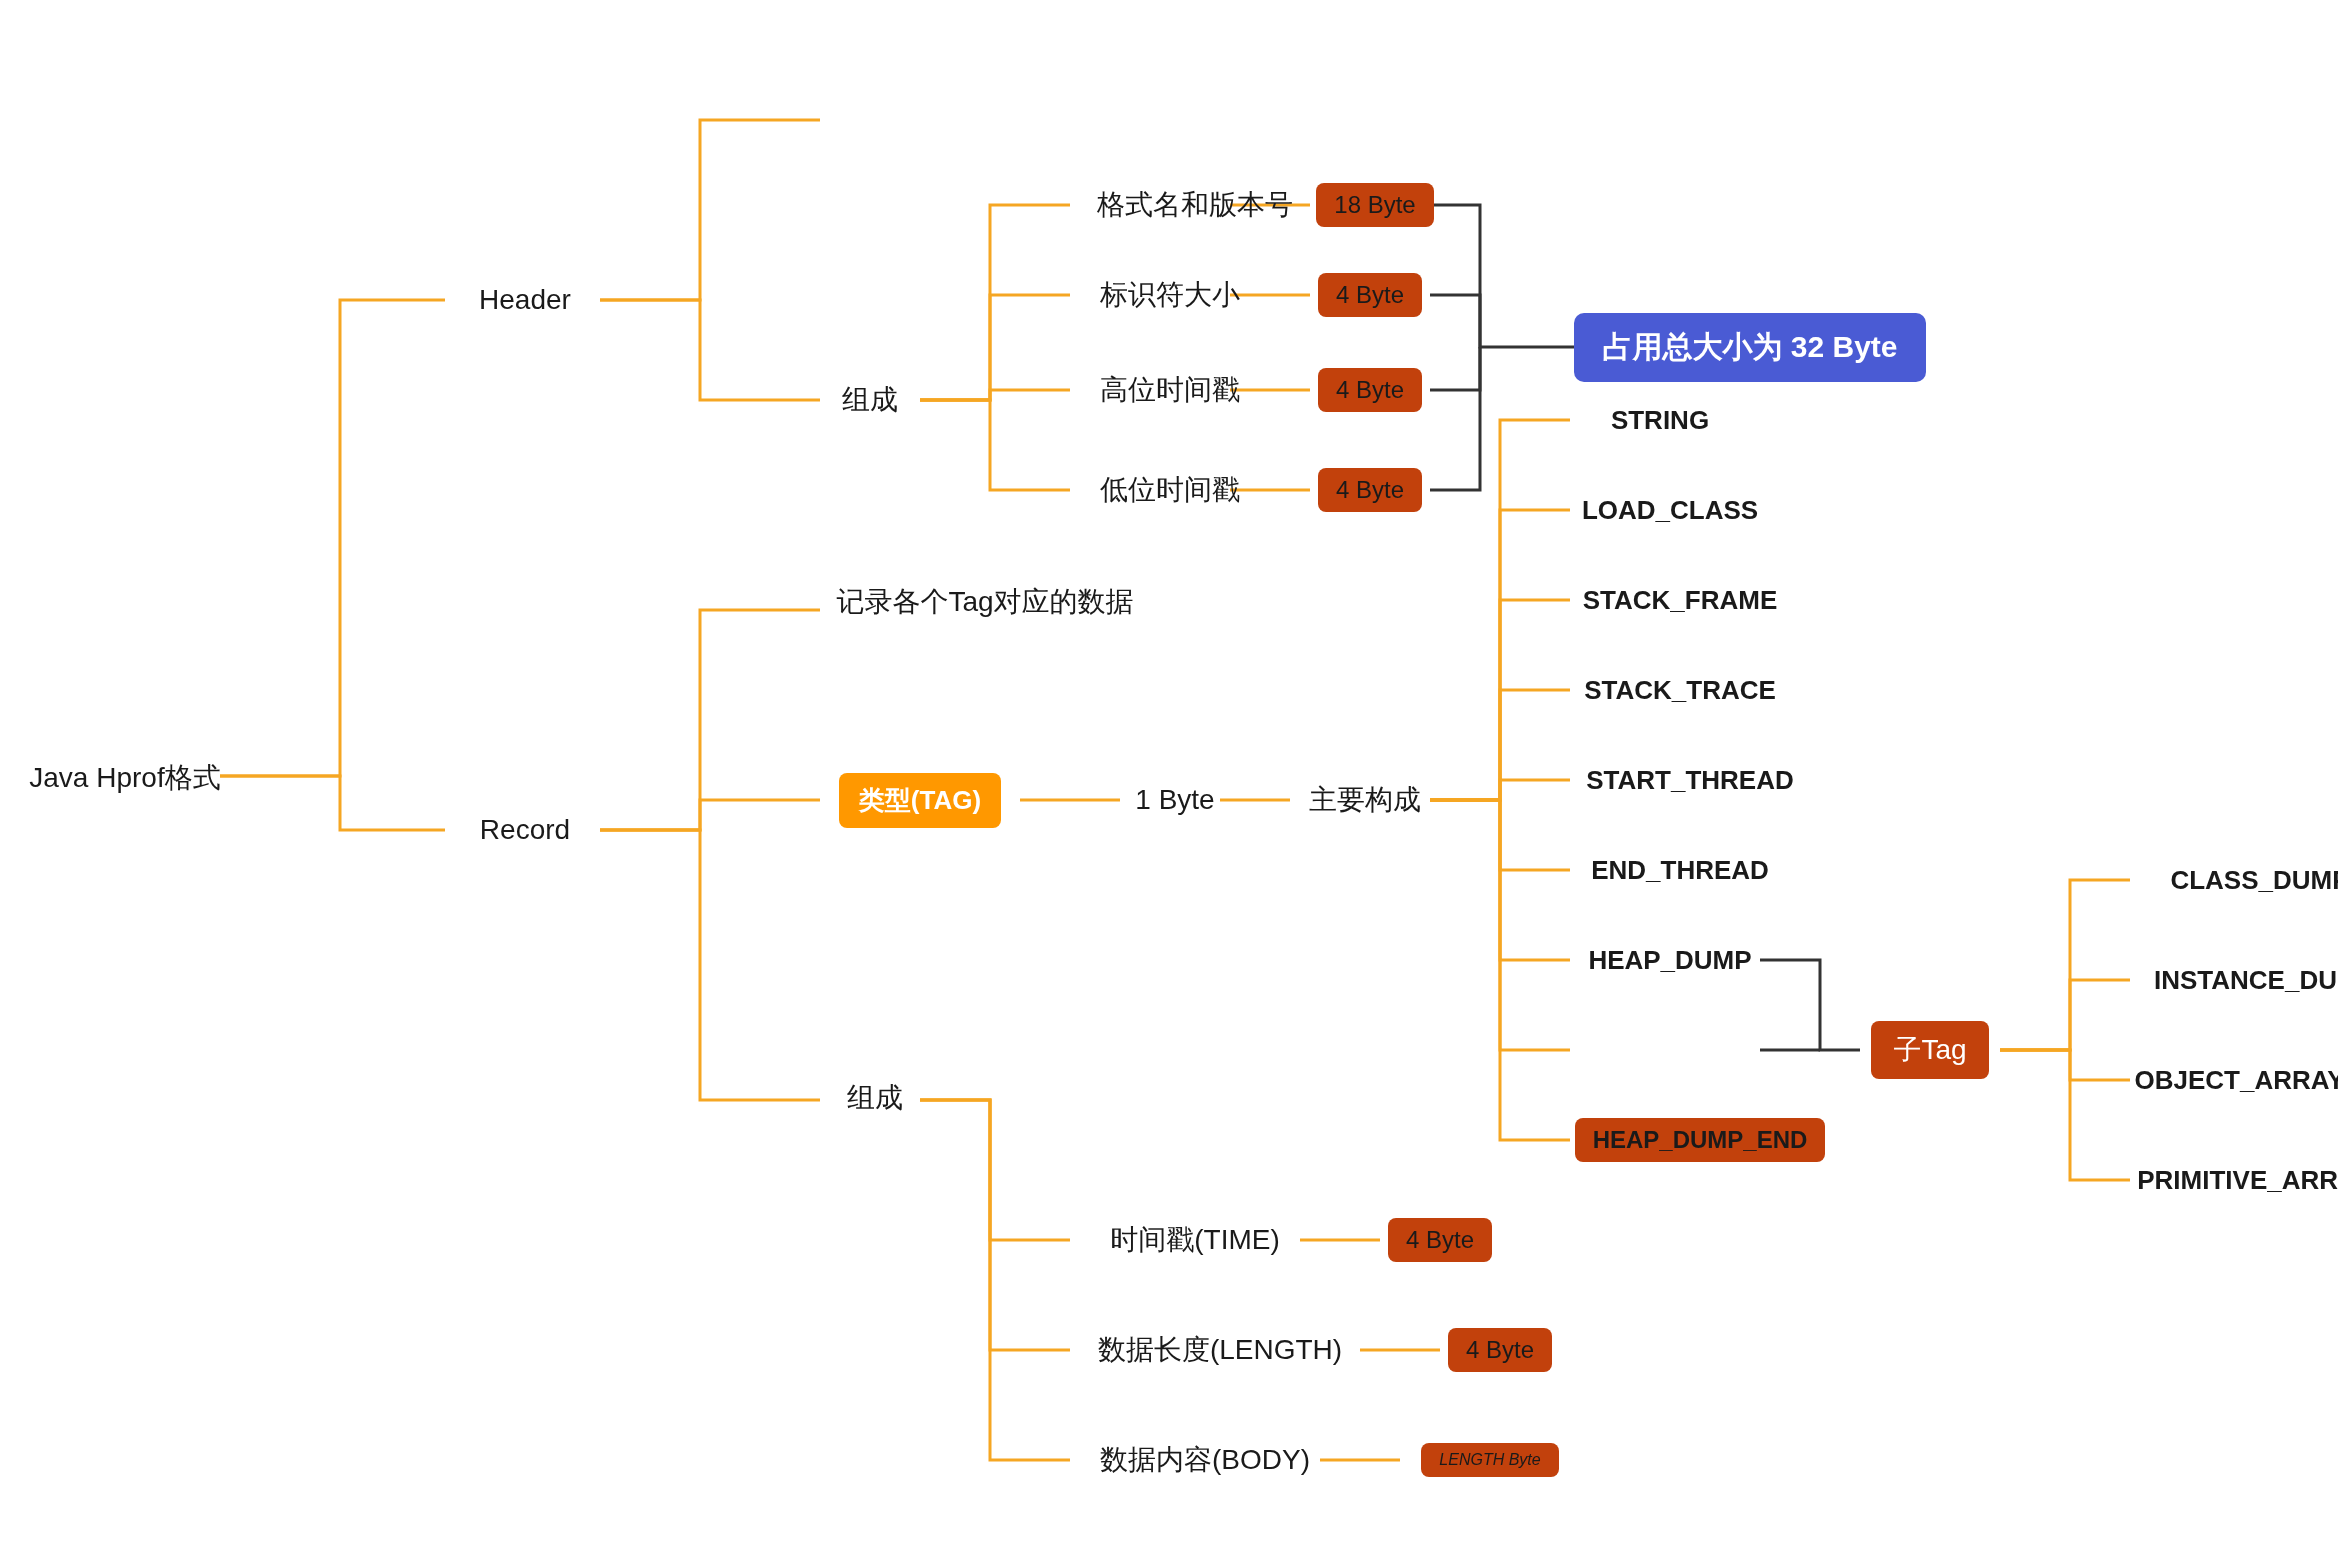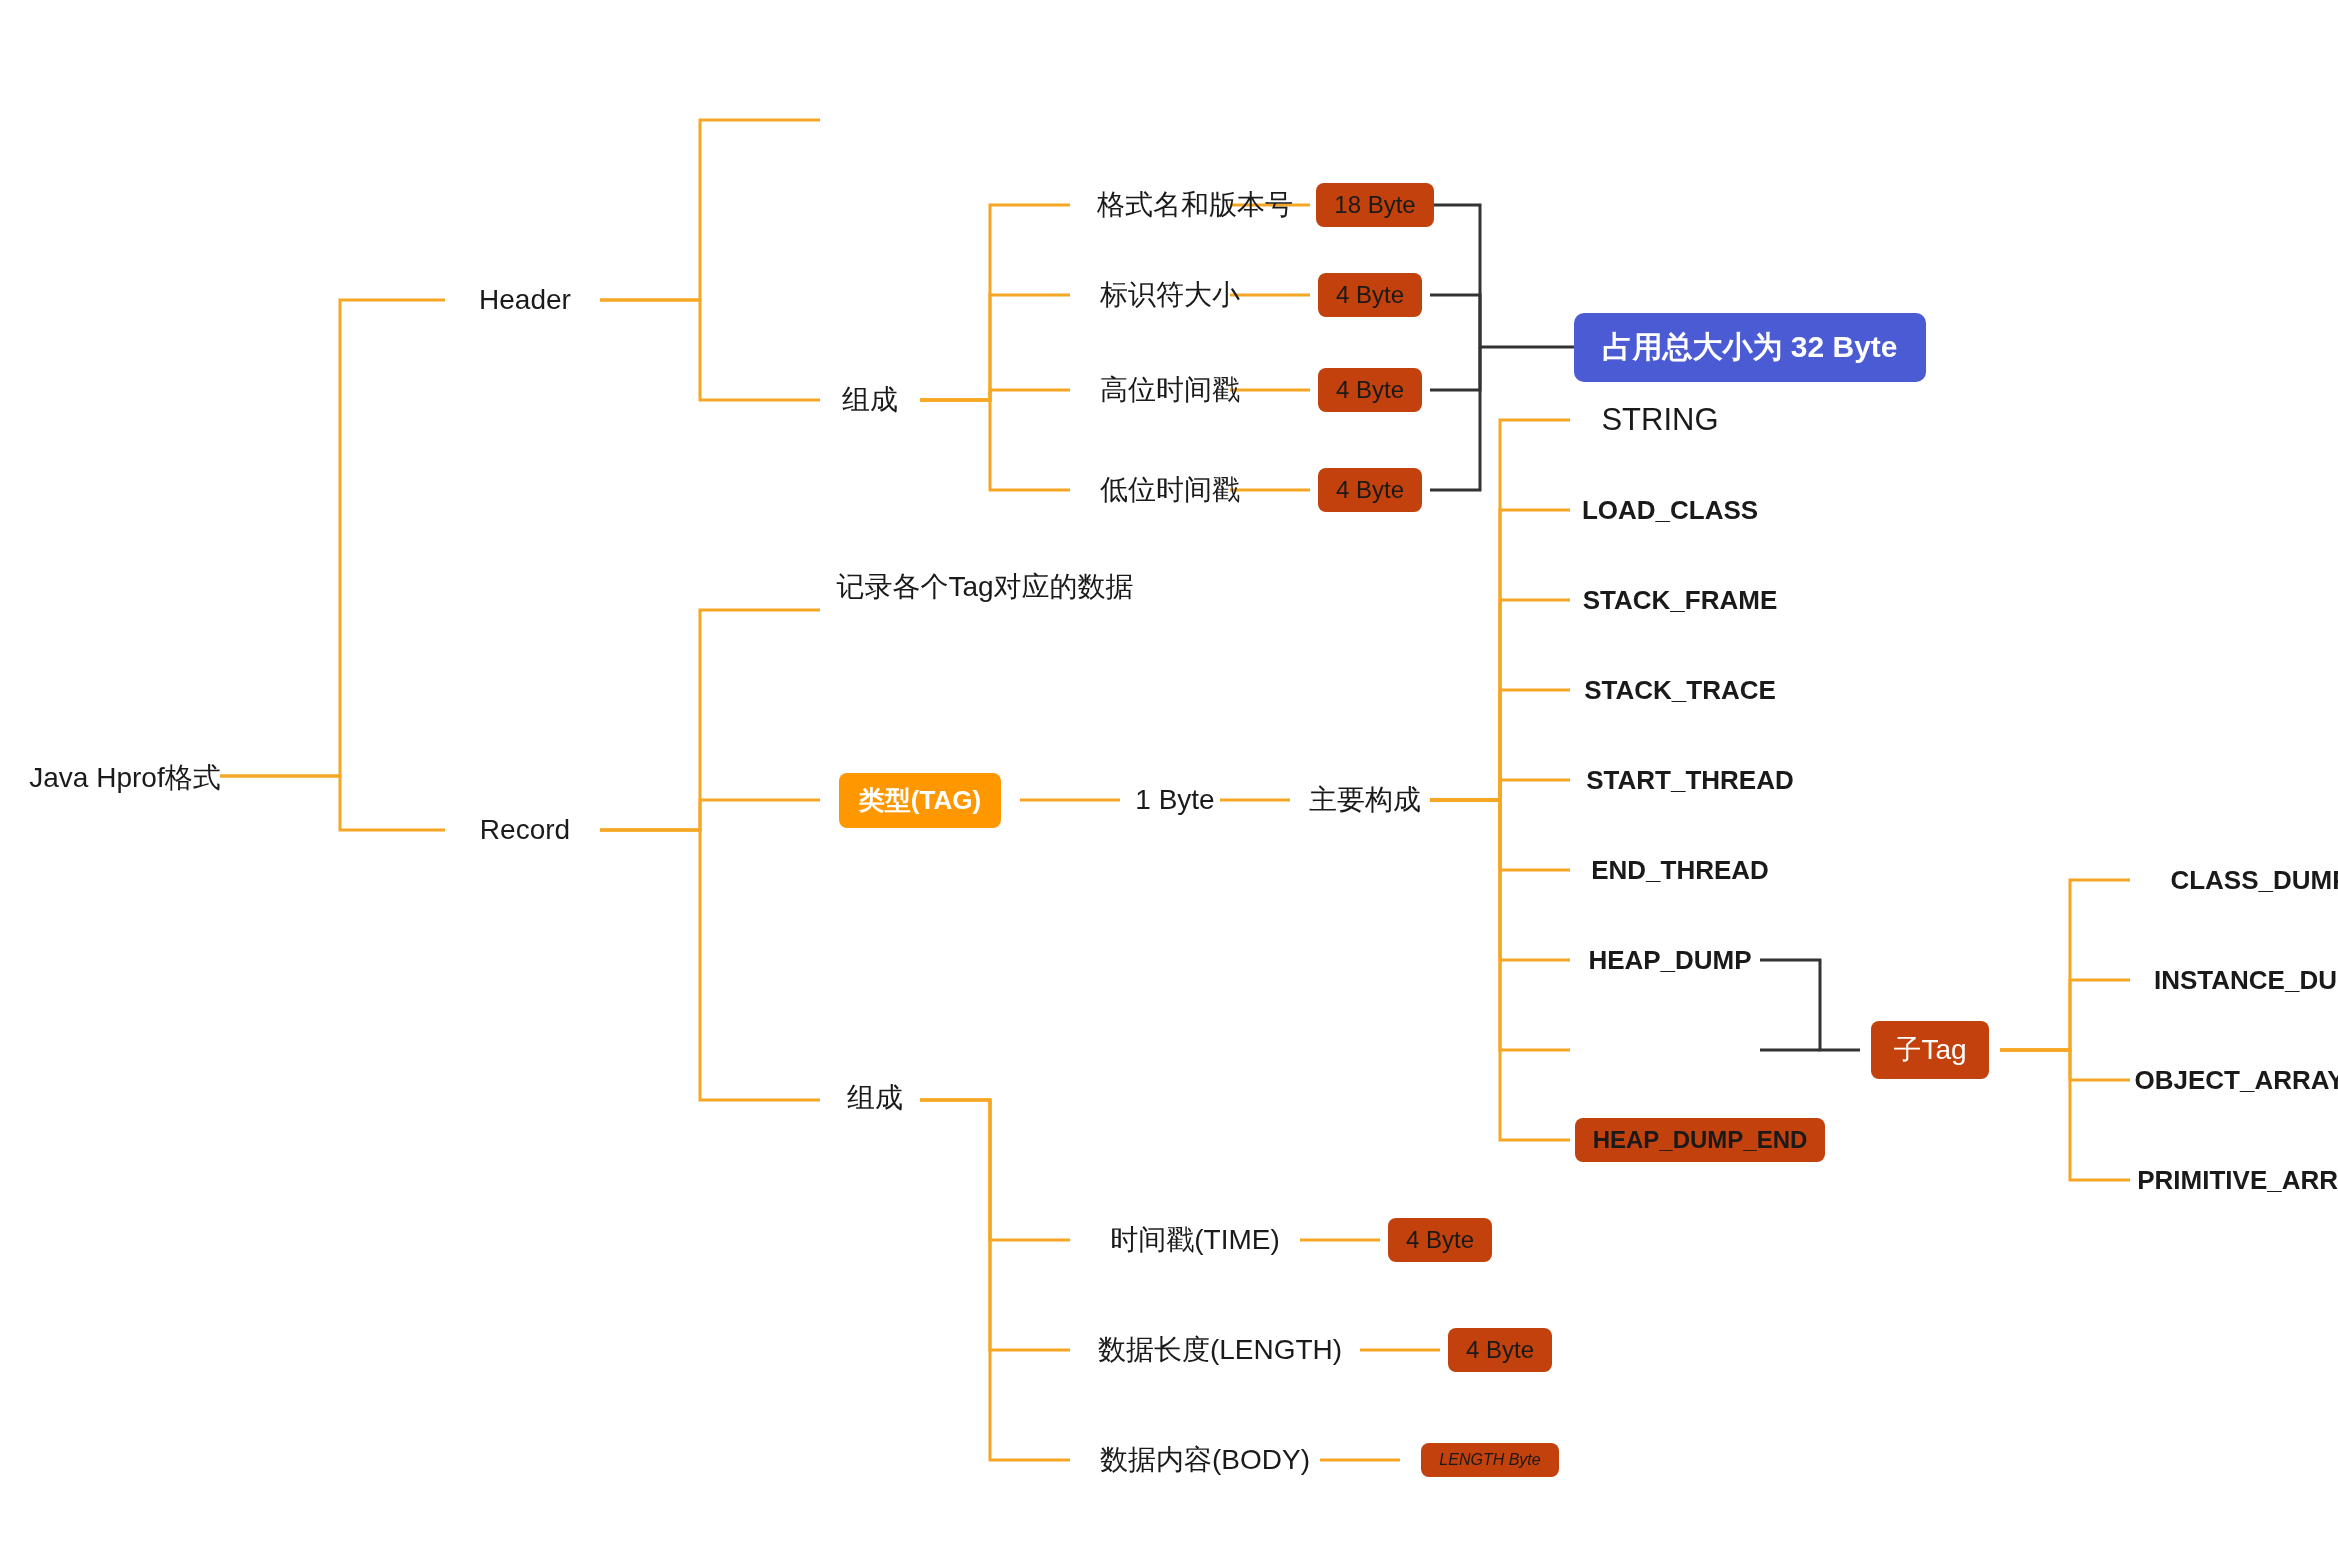--- a/index.html
+++ b/index.html
@@ -211,38 +211,38 @@
   </div>
 
   <div class="node" style="left:1580px; top:318px; width:340px; height:58px;">
     <span class="node-box-blue">占用总大小为 32 Byte</span>
   </div>
 
   <div class="node" style="left:445px; top:802px; width:160px; height:56px;">
     <span class="node-plain">Record</span>
   </div>
 
-  <div class="node" style="left:820px; top:561px; width:330px; height:52px;align-items:center;">
+  <div class="node" style="left:820px; top:576px; width:330px; height:52px;align-items:center;">
     <span class="node-plain">记录各个Tag对应的数据</span>
   </div>
 
   <div class="node" style="left:820px; top:773px; width:200px; height:54px;">
     <span class="node-box-orange">类型(TAG)</span>
   </div>
 
   <div class="node" style="left:1120px; top:773px; width:110px; height:54px;">
     <span class="node-plain">1 Byte</span>
   </div>
 
   <div class="node" style="left:1290px; top:773px; width:150px; height:54px;">
     <span class="node-plain">主要构成</span>
   </div>
 
   <div class="node" style="left:1570px; top:395px; width:180px; height:50px;">
-    <span class="node-plain" style="font-size:31px;font-weight:400;">STRING</span>
+    <span class="node-plain" style="font-size:26px;font-weight:700;">STRING</span>
   </div>
 
   <div class="node" style="left:1570px; top:485px; width:200px; height:50px;">
     <span class="node-plain" style="font-size:26px;font-weight:600;">LOAD_CLASS</span>
   </div>
 
   <div class="node" style="left:1570px; top:575px; width:220px; height:50px;">
     <span class="node-plain" style="font-size:26px;font-weight:600;">STACK_FRAME</span>
   </div>
 

